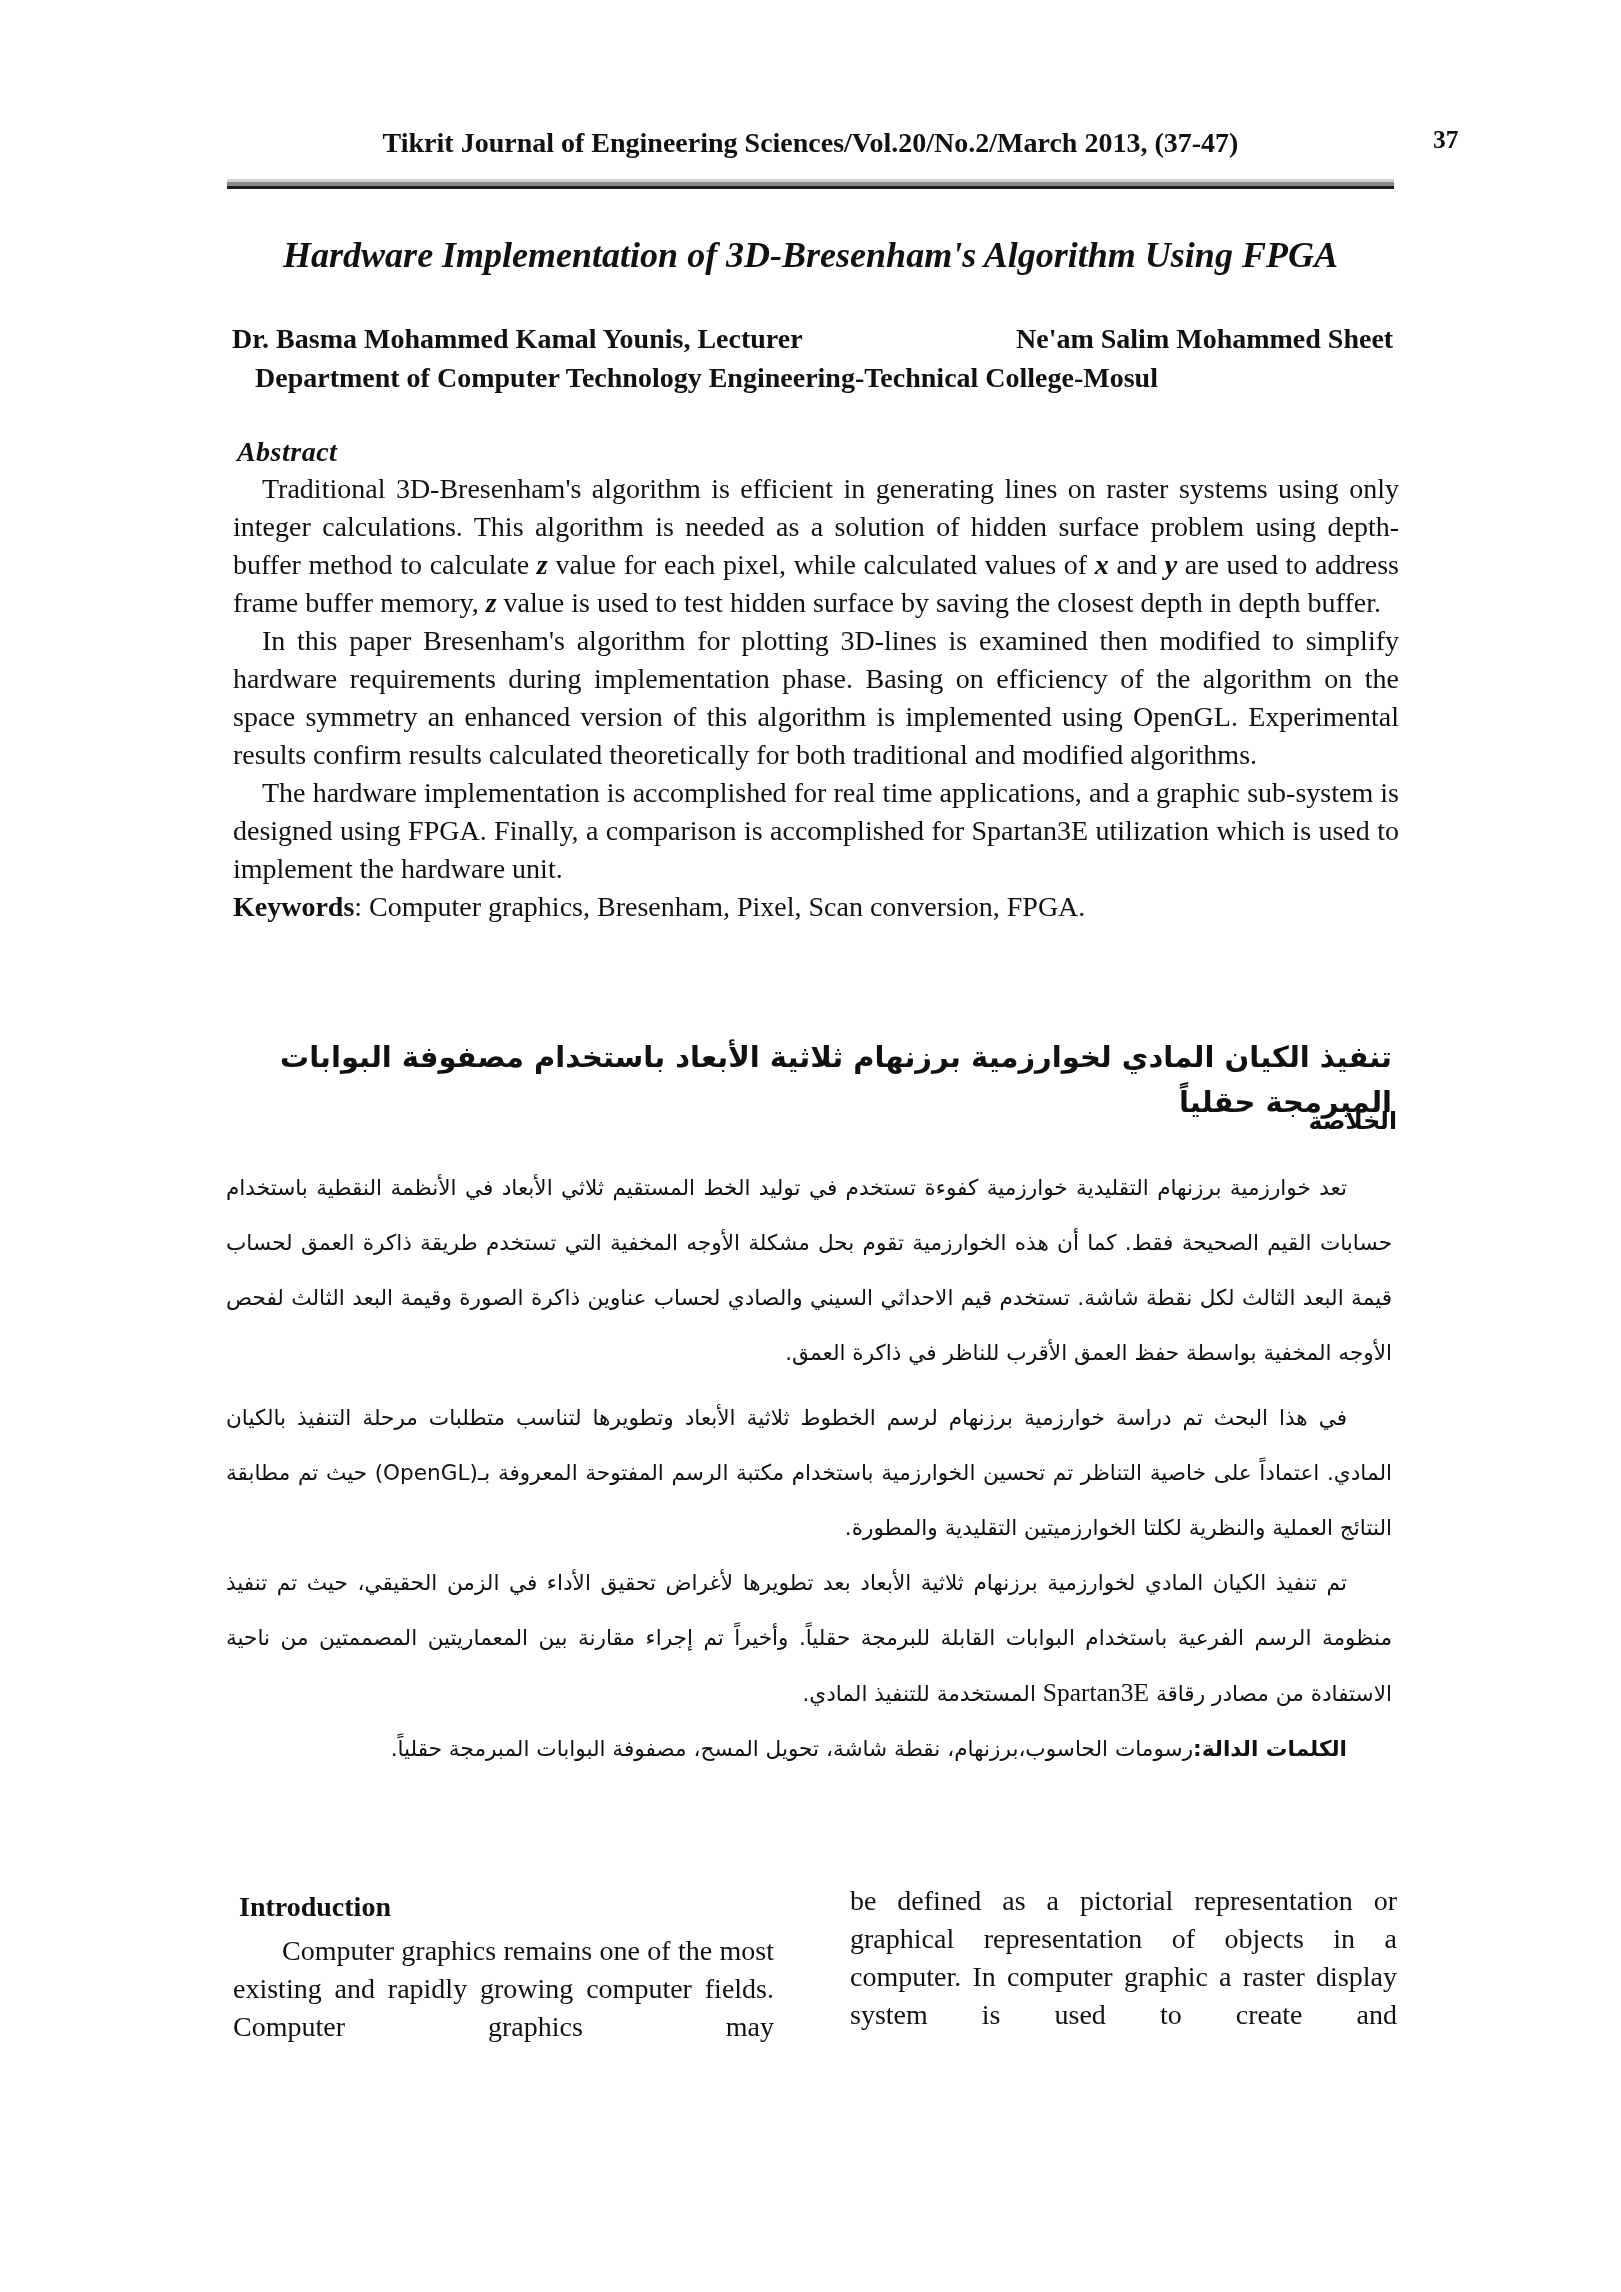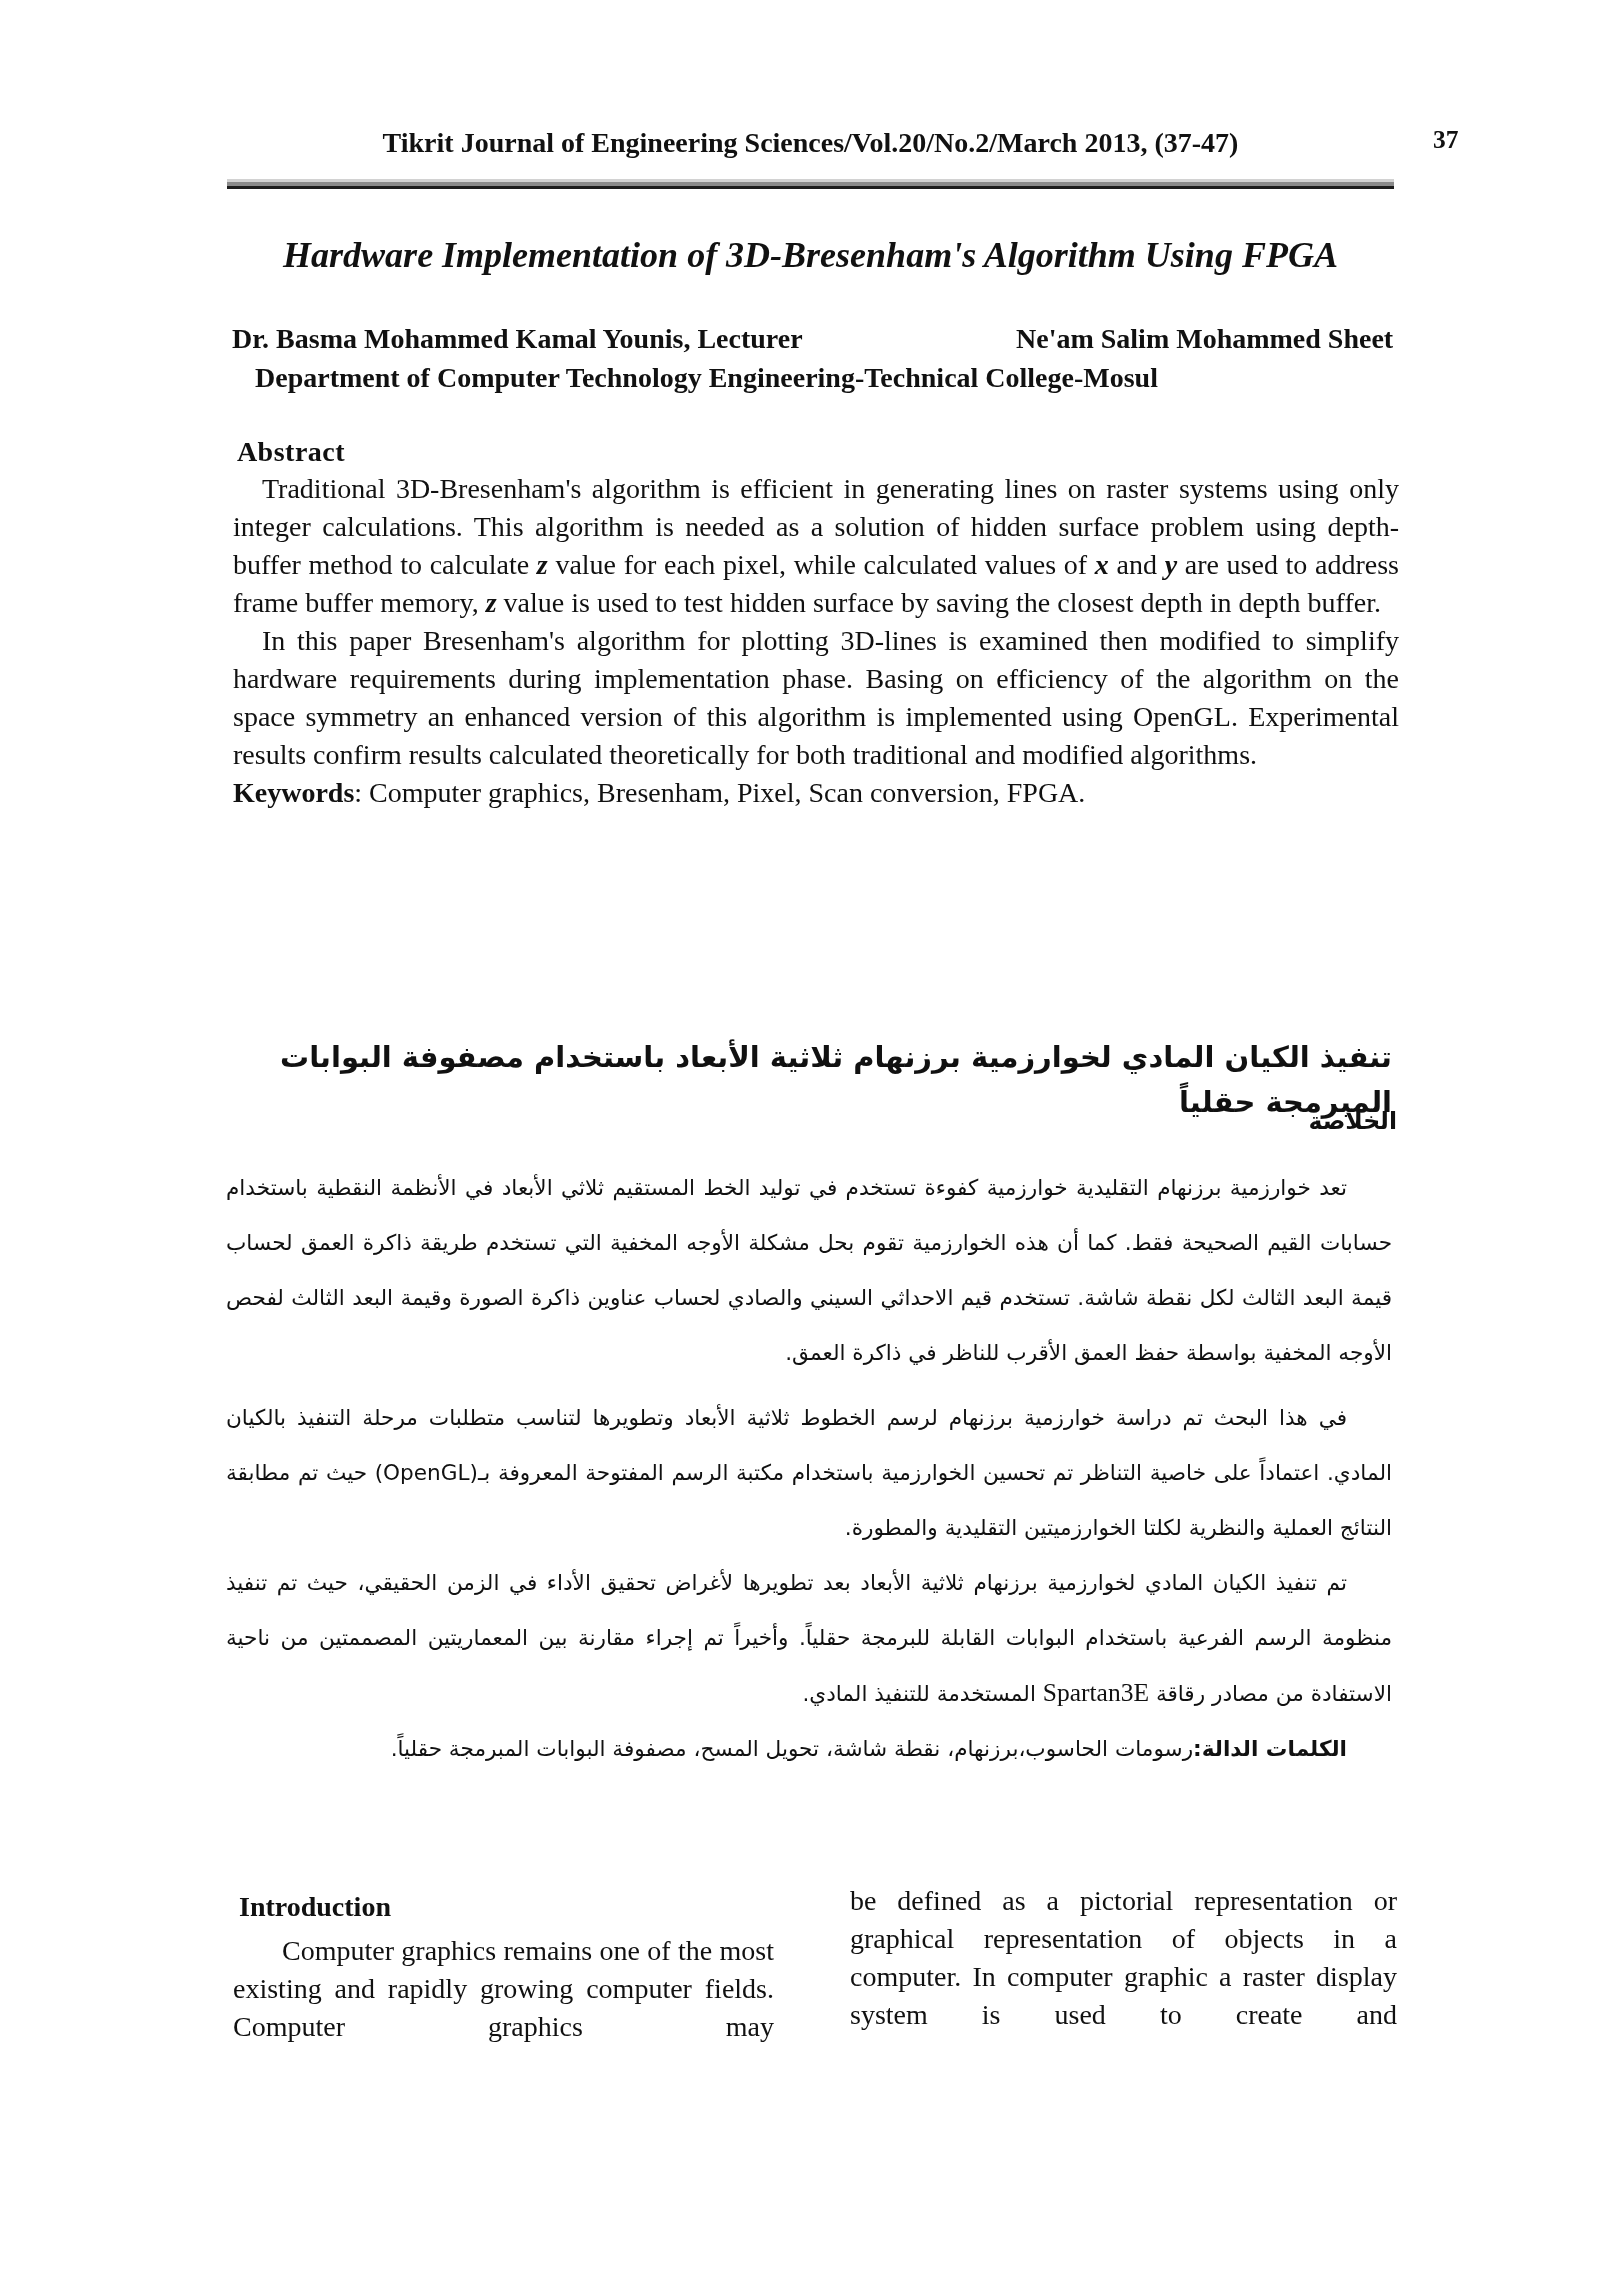--- a/index.html
+++ b/index.html
@@ -83,20 +83,21 @@
     width: 1166px;
     font-size: 28px;
     line-height: 38px;
   }
   .abstract h2 {
     margin: 0 0 0 3.9px;
     font-size: 28px;
     line-height: 37px;
     font-weight: bold;
     letter-spacing: 0.5px;
+    font-style: italic;
   }
   .abstract p {
     margin: 0;
     text-align: justify;
     text-indent: 29px;
   }
   .abstract .kw {
     margin: 0;
     text-indent: 0;
   }
@@ -189,20 +190,21 @@
 <div class="abs authors">
   <span class="author-1">Dr. Basma Mohammed Kamal Younis, Lecturer</span>
   <span class="author-2">Ne'am Salim Mohammed Sheet</span>
 </div>
 <div class="abs affiliation">Department of Computer Technology Engineering-Technical College-Mosul</div>
 
 <div class="abs abstract">
   <h2>Abstract</h2>
   <p><span>Traditional 3D-Bresenham's algorithm is efficient in generating lines on raster systems using only integer calculations. This algorithm is needed as a solution of hidden surface problem using depth-buffer method to calculate </span><span class="italic-var">z</span><span> value for each pixel, while calculated values of </span><span class="italic-var">x</span><span> and </span><span class="italic-var">y</span><span> are used to address frame buffer memory, </span><span class="italic-var">z</span><span> value is used to test hidden surface by saving the closest depth in depth buffer.</span></p>
   <p>In this paper Bresenham's algorithm for plotting 3D-lines is examined then modified to simplify hardware requirements during implementation phase. Basing on efficiency of the algorithm on the space symmetry an enhanced version of this algorithm is implemented using OpenGL. Experimental results confirm results calculated theoretically for both traditional and modified algorithms.</p>
+  <p>The hardware implementation is accomplished for real time applications, and a graphic sub-system is designed using FPGA. Finally, a comparison is accomplished for Spartan3E utilization which is used to implement the hardware unit.</p>
   <p class="kw"><b>Keywords</b><span>: Computer graphics, Bresenham, Pixel, Scan conversion, FPGA.</span></p>
 </div>
 
 <div class="abs arabic arabic-title">تنفيذ الكيان المادي لخوارزمية برزنهام ثلاثية الأبعاد باستخدام مصفوفة البوابات المبرمجة حقلياً</div>
 <div class="abs arabic arabic-heading">الخلاصة</div>
 <div class="abs arabic arabic-body">
   <p>تعد خوارزمية برزنهام التقليدية خوارزمية كفوءة تستخدم في توليد الخط المستقيم ثلاثي الأبعاد في الأنظمة النقطية باستخدام حسابات القيم الصحيحة فقط. كما أن هذه الخوارزمية تقوم بحل مشكلة الأوجه المخفية التي تستخدم طريقة ذاكرة العمق لحساب قيمة البعد الثالث لكل نقطة شاشة. تستخدم قيم الاحداثي السيني والصادي لحساب عناوين ذاكرة الصورة وقيمة البعد الثالث لفحص الأوجه المخفية بواسطة حفظ العمق الأقرب للناظر في ذاكرة العمق.</p>
   <p class="spaced"><span>في هذا البحث تم دراسة خوارزمية برزنهام لرسم الخطوط ثلاثية الأبعاد وتطويرها لتناسب متطلبات مرحلة التنفيذ بالكيان المادي. اعتماداً على خاصية التناظر تم تحسين الخوارزمية باستخدام مكتبة الرسم المفتوحة المعروفة بـ(</span><span>OpenGL</span><span>) حيث تم مطابقة النتائج العملية والنظرية لكلتا الخوارزميتين التقليدية والمطورة.</span></p>
   <p><span>تم تنفيذ الكيان المادي لخوارزمية برزنهام ثلاثية الأبعاد بعد تطويرها لأغراض تحقيق الأداء في الزمن الحقيقي، حيث تم تنفيذ منظومة الرسم الفرعية باستخدام البوابات القابلة للبرمجة حقلياً. وأخيراً تم إجراء مقارنة بين المعماريتين المصممتين من ناحية الاستفادة من مصادر رقاقة </span><span class="latin-in-ar">Spartan3E</span><span> المستخدمة للتنفيذ المادي.</span></p>
   <p class="ar-kw"><b>الكلمات الدالة:</b><span>رسومات الحاسوب،برزنهام، نقطة شاشة، تحويل المسح، مصفوفة البوابات المبرمجة حقلياً.</span></p>

